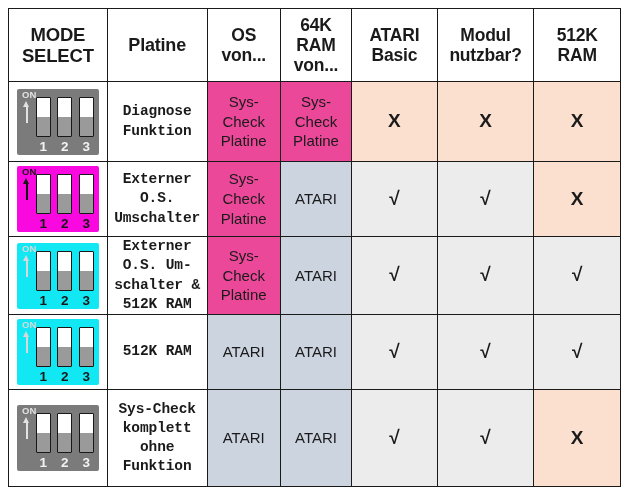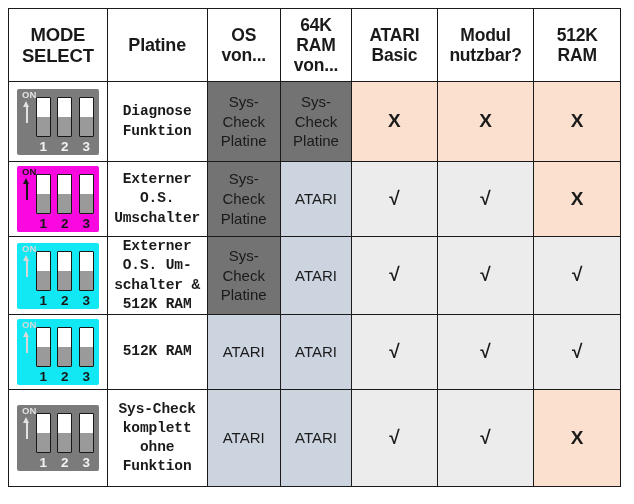--- a/index.html
+++ b/index.html
@@ -74,21 +74,21 @@
     font-size: 15px;
     line-height: 1.32;
     font-weight: normal;
   }
   td.mark {
     font-size: 19px;
     font-weight: bold;
   }
 
   
-  .fill-yellow { background: #737373; }
+  .fill-yellow { background: #ec4899; }
   .fill-blue   { background: #ccd4e0; }
   .fill-peach  { background: #fbe0d0; }
   .fill-gray   { background: #ececec; }
 
   
   .dip {
     position: relative;
     width: 82px;
     height: 66px;
     margin: 4px auto;

